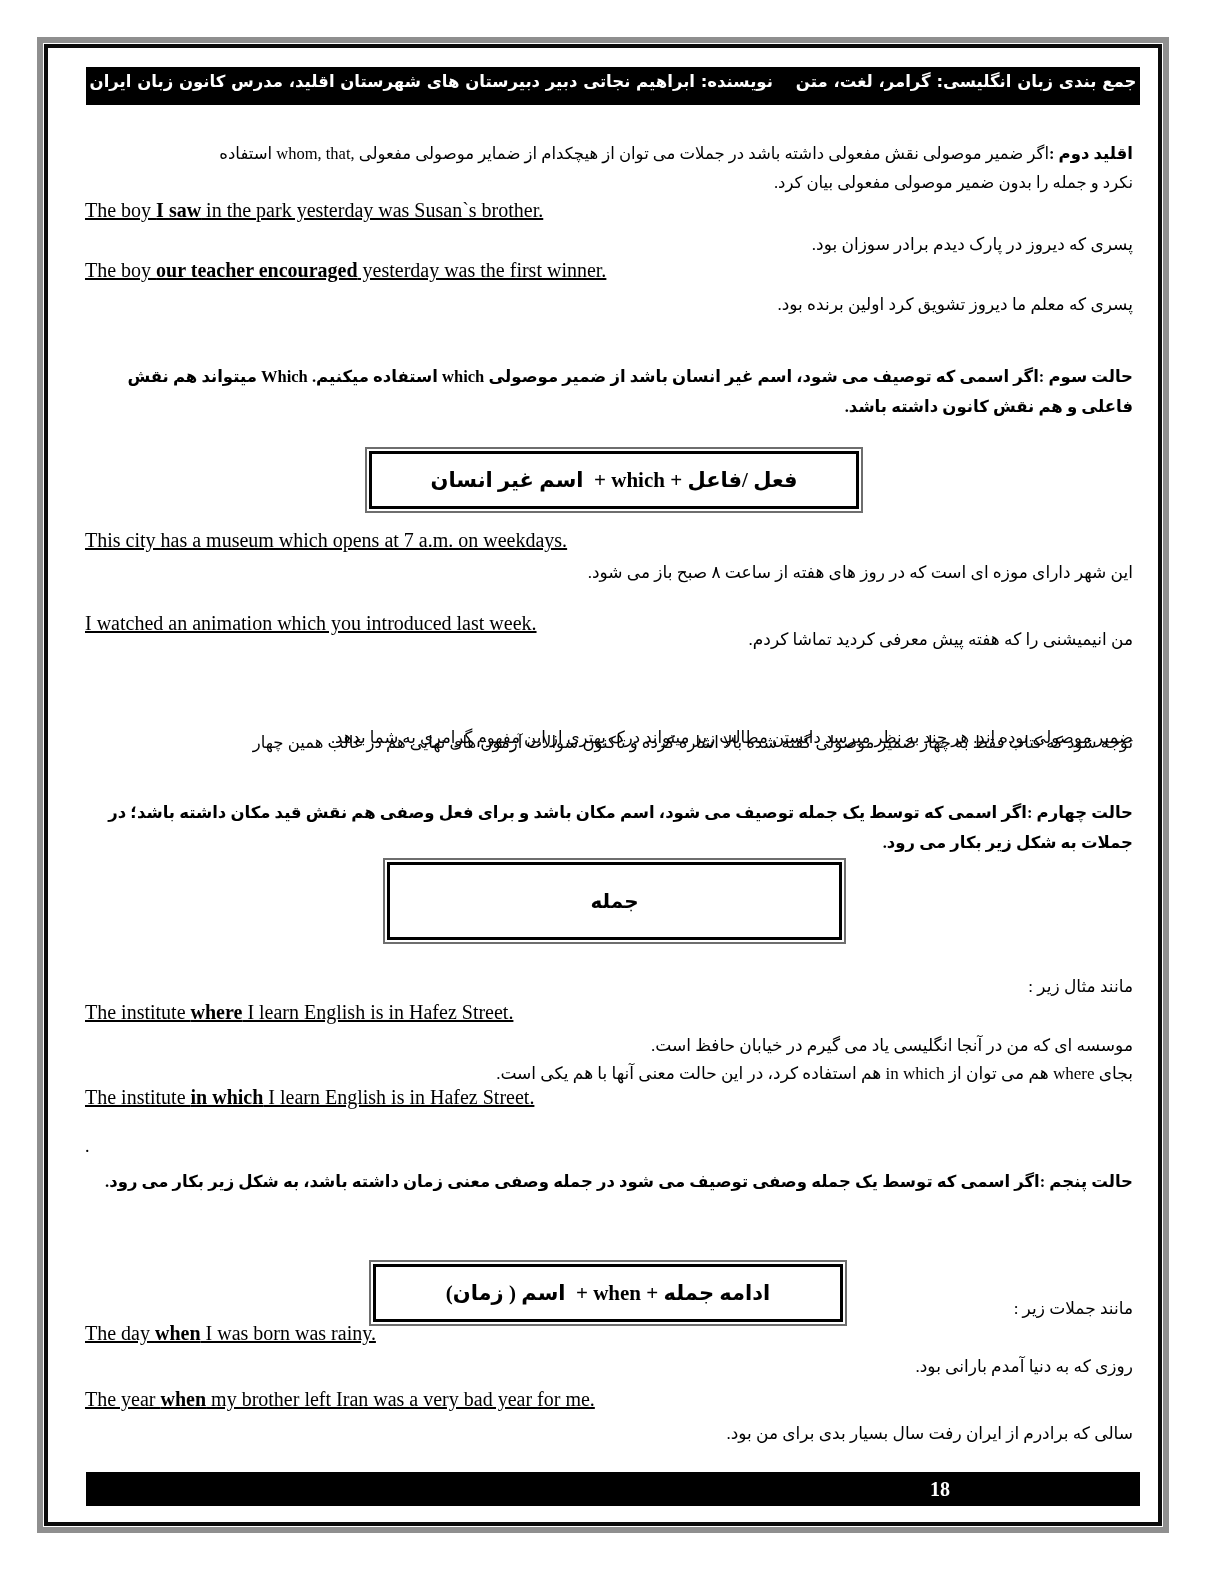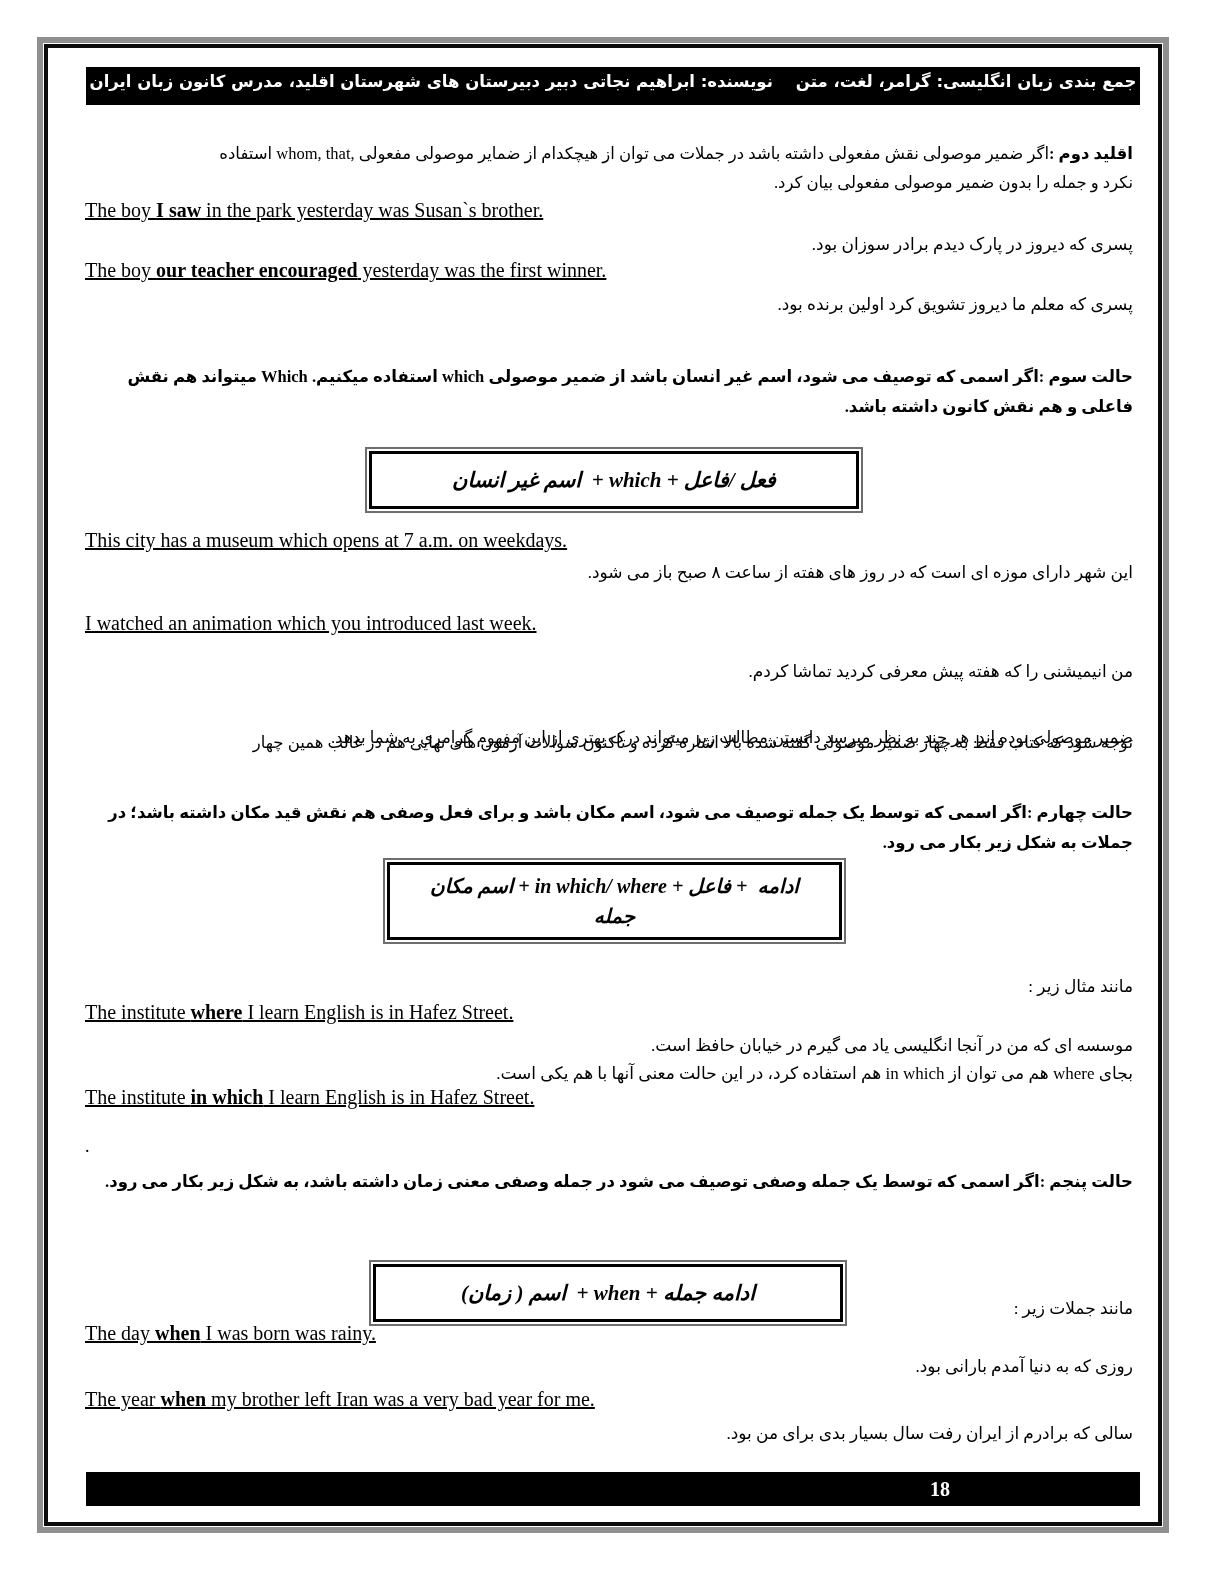--- a/index.html
+++ b/index.html
@@ -39,21 +39,20 @@
     left:85px;font-family:"Liberation Serif",serif;font-size:20px;white-space:nowrap;text-decoration:underline;
   }
   .en b{font-weight:bold;}
   
   .fbox{border:2px solid #6e6e6e;padding:2px;background:#fff;}
   .fbox-inner{
     border:3px solid #000;height:100%;box-sizing:border-box;
     display:flex;flex-direction:column;justify-content:center;align-items:center;
     direction:rtl;font-weight:bold;font-size:21px;line-height:30px;white-space:pre;
     font-family:"Liberation Serif","DejaVu Sans",serif;
-    font-style:italic;
   }
   .dot-line{left:85px;font-size:18px;direction:ltr;text-align:left;}
 </style>
 </head>
 <body>
 
 <div class="abs frame"></div>
 
 <div class="abs bar header-bar">
   <span>جمع بندی زبان انگلیسی: گرامر، لغت، متن    نویسنده: ابراهیم نجاتی دبیر دبیرستان های شهرستان اقلید، مدرس کانون زبان ایران</span>
@@ -82,33 +81,32 @@
 <div class="abs fbox" style="left:365px;top:447px;width:490px;height:58px;">
   <div class="fbox-inner">
     <span>فعل /فاعل + which +  اسم غیر انسان</span>
   </div>
 </div>
 
 <div class="abs en" style="top:529px;">This city has a museum which opens at 7 a.m. on weekdays.</div>
 <div class="abs fa" style="top:558px;font-size:17px;">این شهر دارای موزه ای است که در روز های هفته از ساعت ۸ صبح باز می شود.</div>
 
 <div class="abs en" style="top:612px;">I watched an animation which you introduced last week.</div>
-<div class="abs fa" style="top:657px;font-size:17px;">من انیمیشنی را که هفته پیش معرفی کردید تماشا کردم.</div>
+<div class="abs fa" style="top:625px;font-size:17px;">من انیمیشنی را که هفته پیش معرفی کردید تماشا کردم.</div>
 
 <div class="abs fa" style="top:694px;margin-top:34px;">توجه شود که کتاب فقط به چهار ضمیر موصولی گفته شده بالا اشاره کرده و تاکنون سوالات آزمون های نهایی هم در غالب همین چهار</div>
 <div class="abs fa" style="top:723px;">ضمیر موصولی بوده اند. هر چند به نظر میرسد دانستن مطالب زیر میتواند درک بهتری از این مفهوم گرامری به شما بدهد.</div>
 
 <div class="abs fa bold" style="top:798px;">
   <span class="lead">حالت چهارم :</span><span>اگر اسمی که توسط یک جمله توصیف می شود، اسم مکان باشد و برای فعل وصفی هم نقش قید مکان داشته باشد؛ در</span>
 </div>
 <div class="abs fa bold" style="top:828px;">جملات به شکل زیر بکار می رود.</div>
 
 <div class="abs fbox" style="left:383px;top:858px;width:455px;height:78px;">
   <div class="fbox-inner" style="font-size:20px;">
-    <span>ادامه  + فاعل + in which/ where + اسم مکان</span>
     <span>جمله</span>
   </div>
 </div>
 
 <div class="abs fa" style="top:972px;font-size:17px;">مانند مثال زیر :</div>
 
 <div class="abs en" style="top:1001px;">
   <span>The institute </span><b>where</b><span> I learn English is in Hafez Street.</span>
 </div>
 <div class="abs fa" style="top:1031px;font-size:17px;">موسسه ای که من در آنجا انگلیسی یاد می گیرم در خیابان حافظ است.</div>

